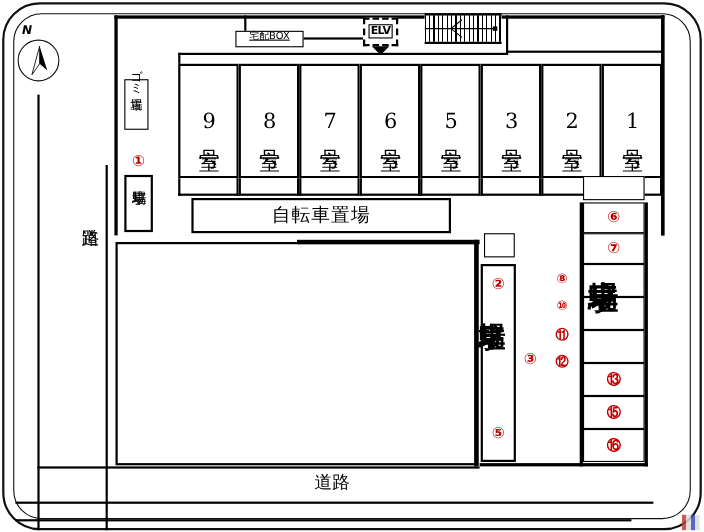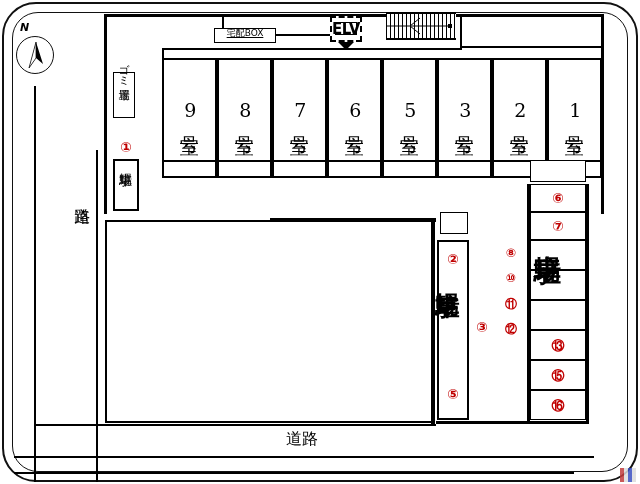--- a/index.html
+++ b/index.html
@@ -106,21 +106,21 @@
   
   .elv-dash{
     border:2px dashed #000;
     background:#fff;
   }
   .elv-box{
     border:1px solid #000;
     background:#fff;
     display:flex;align-items:center;justify-content:center;
     font-family:"DejaVu Sans","Liberation Sans",sans-serif;
-    font-size:15px;font-weight:700;letter-spacing:-0.5px;
+    font-size:10px;font-weight:700;letter-spacing:-0.5px;
   }
   .tri{
     width:0;height:0;
     border-left:8px solid transparent;
     border-right:8px solid transparent;
     border-top:8px solid #000;
   }
   .watermark{
     background:
       linear-gradient(90deg,#c13b3b 0 25%,#dcdcdc 25% 50%,#3b4fc1 50% 75%,#dcdcdc 75% 100%);
@@ -224,20 +224,23 @@
     <div class="abs balcony" style="left:385px;top:104px;width:55px;height:16px;"></div>
   </div>
 
   <div class="abs bx" style="left:113px;top:72px;width:22px;height:46px;"></div>
   <div class="abs jp vert" style="left:118px;top:56px;font-size:11px;">ゴミ置場</div>
 
   <div class="abs rnum" style="left:118px;top:140px;width:16px;font-size:14px;">①</div>
   <div class="abs bx2" style="left:113px;top:159px;width:26px;height:52px;"></div>
   <div class="abs jp vert" style="left:119px;top:163px;font-size:13px;">駐車場</div>
 
+  <div class="abs bx2" style="left:174px;top:180px;width:236px;height:32px;display:flex;align-items:center;justify-content:center;">
+    <span class="jp" style="font-size:17px;letter-spacing:1px;">自転車置場</span>
+  </div>
 
   <div class="abs" style="left:105px;top:220px;width:330px;height:203px;border:2px solid #000;background:#fff;"></div>
   <div class="abs ln" style="left:270px;top:218px;width:166px;height:4px;"></div>
   <div class="abs ln" style="left:431px;top:218px;width:4px;height:206px;"></div>
 
   <div class="abs bx" style="left:440px;top:212px;width:28px;height:22px;"></div>
   <div class="abs bx2" style="left:437px;top:240px;width:32px;height:180px;"></div>
   <div class="abs rnum" style="left:443px;top:252px;width:20px;font-size:14px;">②</div>
   <div class="abs jp vert serif" style="left:435px;top:274px;font-size:24px;font-weight:700;">駐車場</div>
   <div class="abs rnum" style="left:443px;top:387px;width:20px;font-size:14px;">⑤</div>

